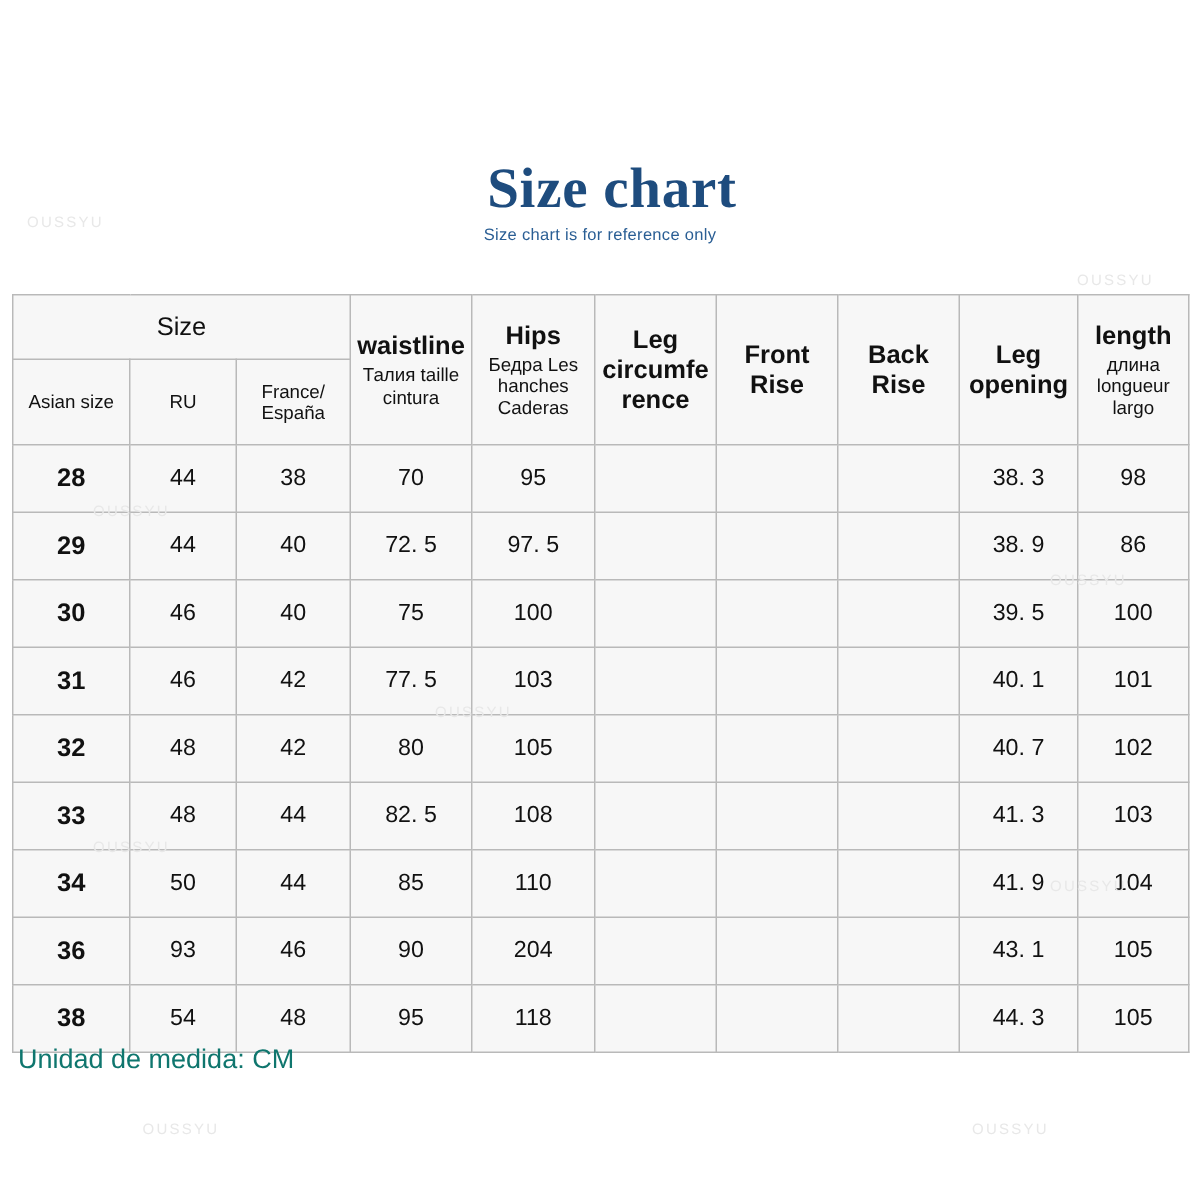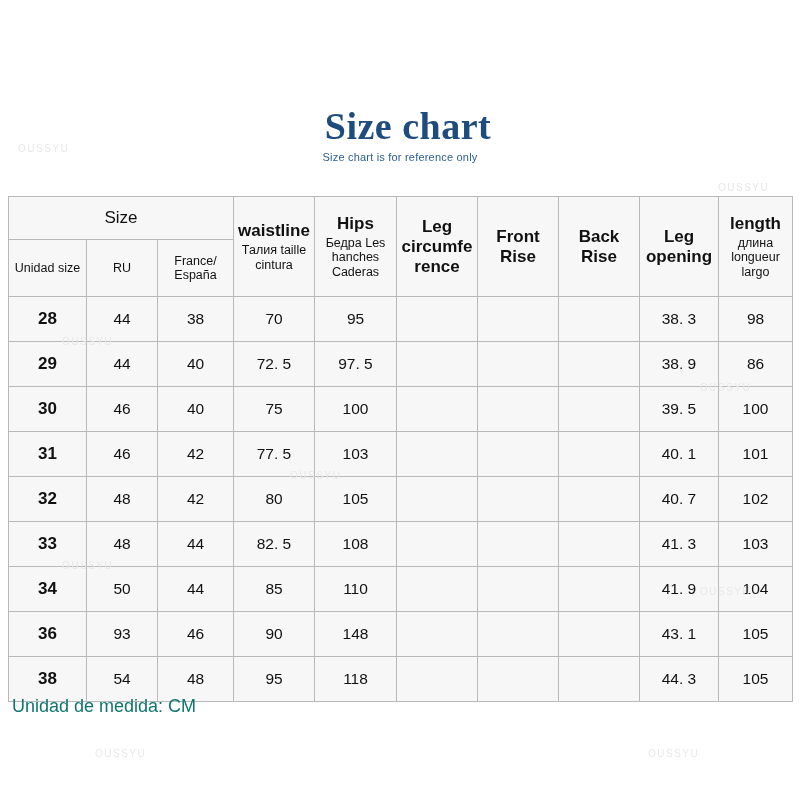--- a/index.html
+++ b/index.html
@@ -190,21 +190,21 @@
           <span class="hdr-span">Leg opening</span>
         </td>
         <td rowspan="2">
           <span class="hdr-span">
             <span>length</span>
             <span class="sub">длина longueur largo</span>
           </span>
         </td>
       </tr>
       <tr class="hdr-bottom">
-        <td class="small-stack">Unidad size</td>
+        <td class="small-stack">Asian size</td>
         <td class="small-stack">RU</td>
         <td class="small-stack">France/ España</td>
       </tr>
     </thead>
     <tbody>
       <tr>
         <td class="asian">28</td>
         <td>44</td>
         <td>38</td>
         <td>70</td>
@@ -285,21 +285,21 @@
         <td></td>
         <td></td>
         <td>41. 9</td>
         <td>104</td>
       </tr>
       <tr>
         <td class="asian">36</td>
         <td>93</td>
         <td>46</td>
         <td>90</td>
-        <td>148</td>
+        <td>204</td>
         <td></td>
         <td></td>
         <td></td>
         <td>43. 1</td>
         <td>105</td>
       </tr>
       <tr>
         <td class="asian">38</td>
         <td>54</td>
         <td>48</td>

